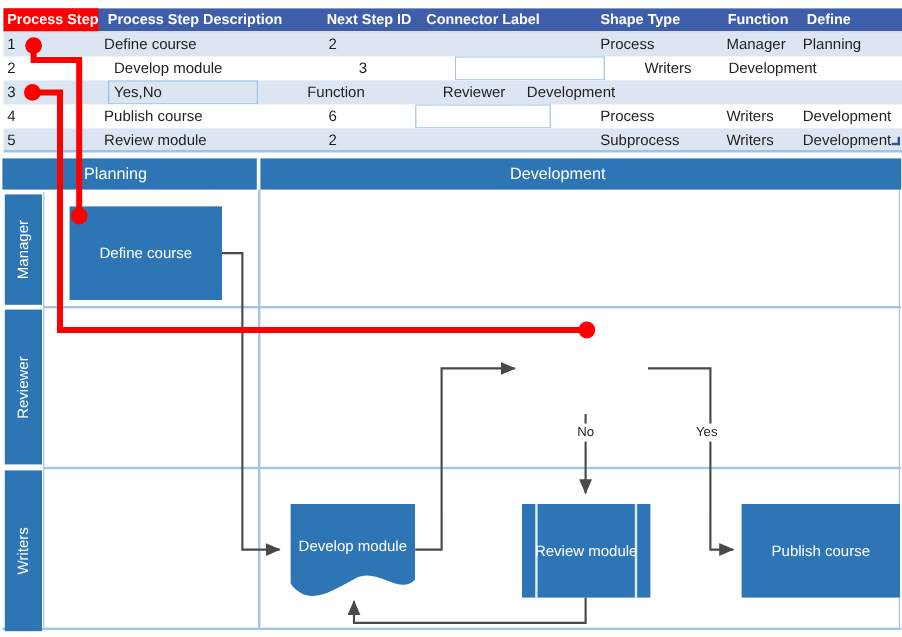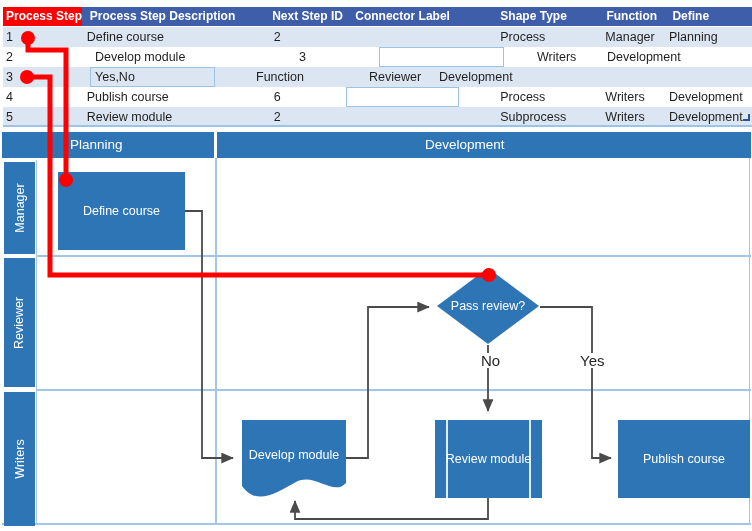--- a/index.html
+++ b/index.html
@@ -69,21 +69,21 @@
   .shape-develop .shape-label { margin-top:-14px; }
 
   .overlay { position:absolute; left:0; top:0; z-index:3; pointer-events:none; }
   .overlay.connectors { z-index:2; }
   .overlay.callouts { z-index:9; }
   .conn { fill:none; stroke:#4A4A4A; stroke-width:1.8; }
   .redline { fill:none; stroke:#FE0000; stroke-width:5; }
   .reddot { fill:#FE0000; }
 
   .conn-label { position:absolute; z-index:5; background:#ffffff; color:#262626;
-    font-size:15px; line-height:15px; padding:0 2px; }
+    font-size:11px; line-height:15px; padding:0 2px; }
   .label-no  { left:479px; top:353px; }
   .label-yes { left:578px; top:353px; }
 </style>
 </head>
 <body>
 
 <div class="canvas">
 
   <div class="tbl">
     <div class="tr head">
@@ -187,26 +187,20 @@
     <div class="shape-label">Define course</div>
   </div>
 
   <div class="shape shape-develop">
     <svg class="shape-svg" width="104" height="84" viewBox="0 0 104 84">
       <path d="M0,0 H104 V63 C91,77 73,52 54,62 C35,72 15,87 0,66 Z" fill="#2E75B6"></path>
     </svg>
     <div class="shape-label">Develop module</div>
   </div>
 
-  <div class="shape shape-decision">
-    <svg class="shape-svg" width="102" height="76" viewBox="0 0 102 76">
-      <polygon points="51,0 102,38 51,76 0,38" fill="#2E75B6"></polygon>
-    </svg>
-    <div class="shape-label">Pass review?</div>
-  </div>
 
   <div class="shape rect shape-review">
     <div class="subbar l"></div>
     <div class="subbar r"></div>
     <div class="shape-label">Review module</div>
   </div>
 
   <div class="shape rect shape-publish">
     <div class="shape-label">Publish course</div>
   </div>

